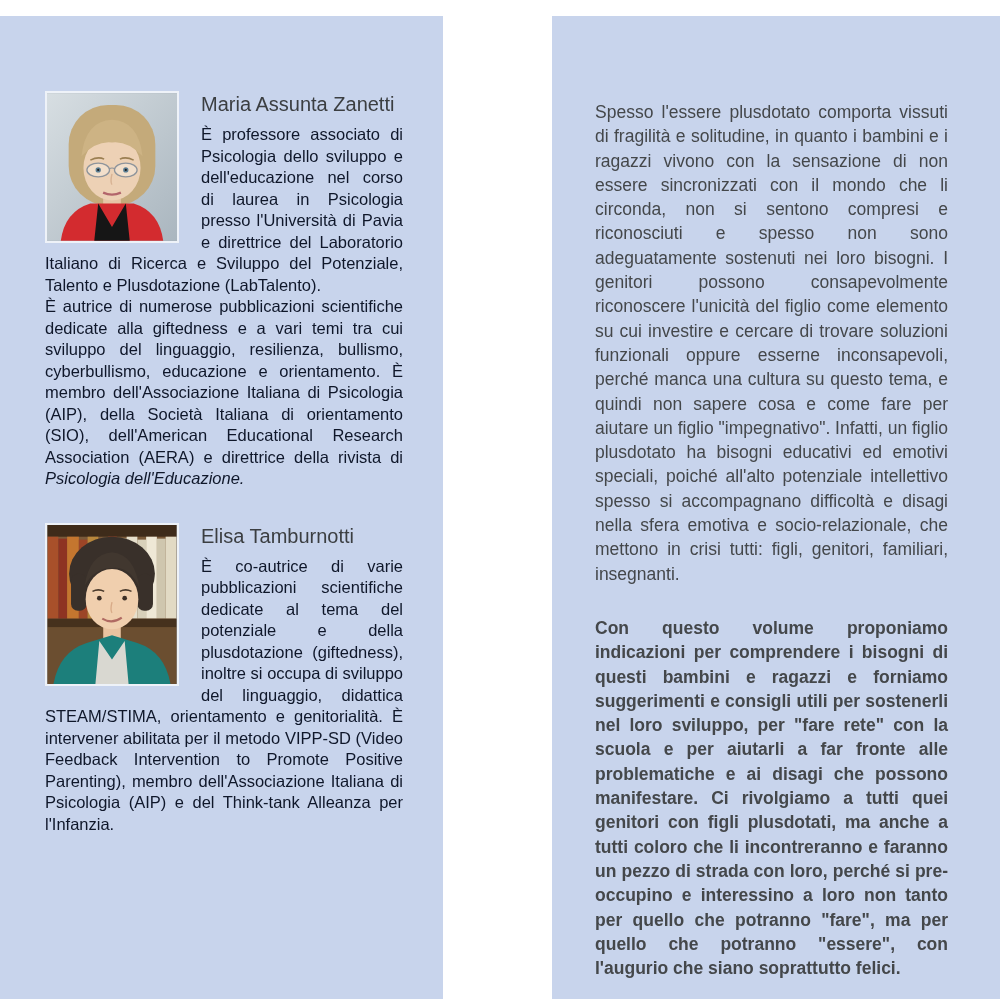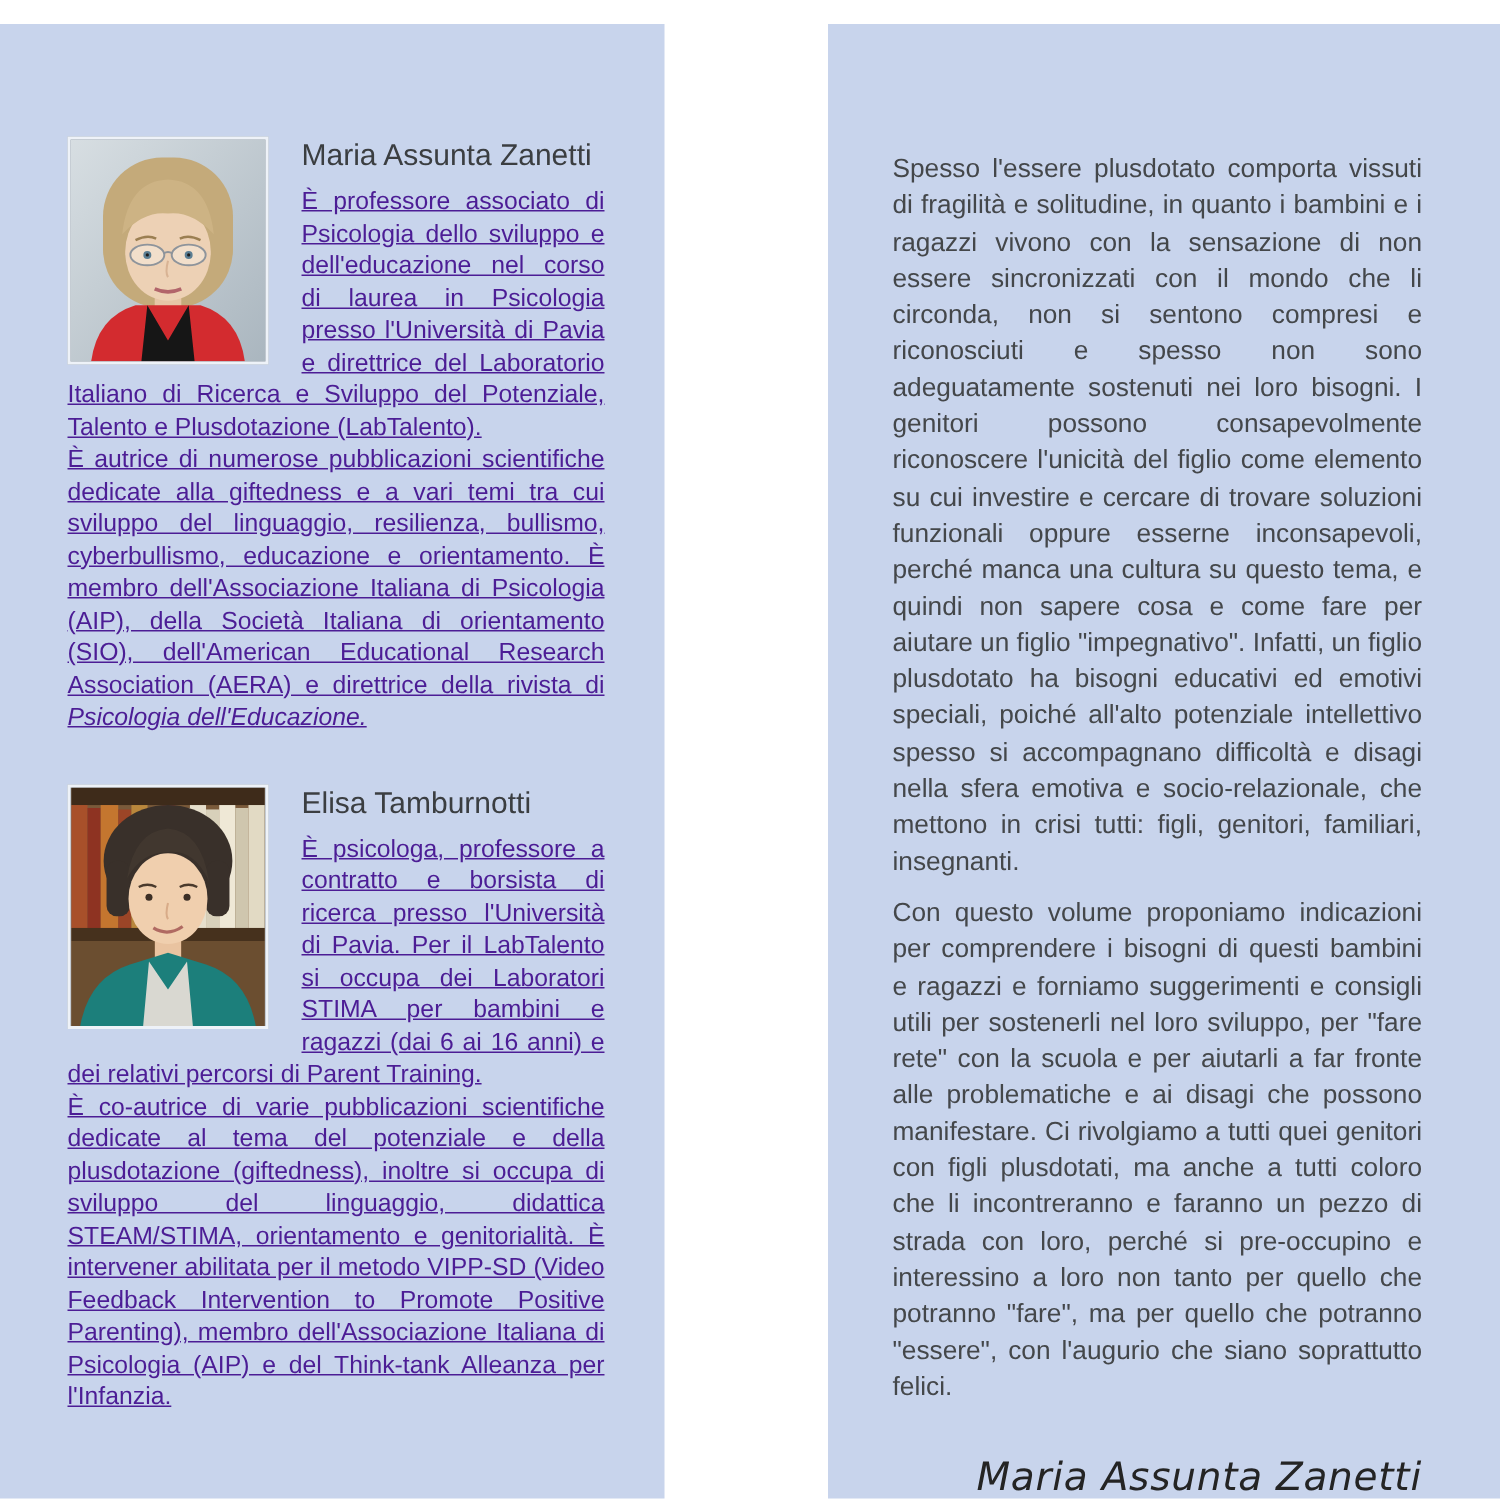--- a/index.html
+++ b/index.html
@@ -16,27 +16,27 @@
   .bio { color:#44474a; }
   .bio + .bio { margin-top:36px; }
   .bio::after { content:""; display:block; clear:both; }
 
   figure.photo { float:left; background:#9aa4ac; border:2px solid #eef2f8; margin:0 22px 8px 0; overflow:hidden; }
   figure.photo svg { display:block; width:100%; height:100%; }
   .photo-1 { width:134px; height:152px; }
   .photo-2 { width:134px; height:163px; }
 
   h2.author-name { font-size:20px; line-height:27px; font-weight:normal; color:#3b3e41; margin:-3px 0 6px 0; }
-  p.bio-text { font-size:16.5px; line-height:21.5px; text-align:justify; hyphens:auto; -webkit-hyphens:auto; color:#4c1d95;text-decoration:underline; }
+  p.bio-text { font-size:16.5px; line-height:21.5px; text-align:justify; hyphens:auto; -webkit-hyphens:auto; color:#0f172a; }
   p.bio-text em { font-style:italic; }
 
   
   .right-inner { padding:84px 52px 0 43px; }
   p.flap-text { font-size:17.5px; line-height:24.3px; text-align:justify; hyphens:auto; -webkit-hyphens:auto; color:#44474a; }
-  p.flap-text + p.flap-text { margin-top:10px; }
+  p.flap-text + p.flap-text { margin-top:30px;font-weight:bold; }
 
   .signatures { margin-top:30px; text-align:right; }
   .sig { font-family:"DejaVu Sans", sans-serif; font-style:italic; font-size:26px; line-height:39px; letter-spacing:0.5px; color:#242424; }
 </style>
 </head>
 <body>
 
 <div>
 
   <div class="gutter"></div>
@@ -110,21 +110,20 @@
             <path d="M38,62 Q43,30 66,28 Q89,30 94,64 Q84,42 66,44 Q48,44 38,62 Z" fill="#41372f"></path>
             <path d="M46,68 Q52,65 58,68" stroke="#4a3a2c" stroke-width="1.6" fill="none"></path>
             <path d="M74,68 Q80,65 86,68" stroke="#4a3a2c" stroke-width="1.6" fill="none"></path>
             <circle cx="53" cy="75" r="2.4" fill="#3c2f26"></circle>
               <circle cx="79" cy="75" r="2.4" fill="#3c2f26"></circle>
             <path d="M66,79 Q64,87 66,90" stroke="#d8ab88" stroke-width="1.4" fill="none"></path>
             <path d="M56,96 Q66,102 76,95" stroke="#b06a62" stroke-width="2.2" fill="none"></path>
           </svg>
         </figure>
         <h2 class="author-name">Elisa Tamburnotti</h2>
-        <p class="bio-text">È psicologa, professore a contratto e borsista di ricerca presso l'Università di Pavia. Per il LabTalento si occupa dei Laboratori STIMA per bambini e ragazzi (dai 6 ai 16 anni) e dei relativi percorsi di Parent Training.</p>
         <p class="bio-text">È co-autrice di varie pubblicazioni scientifiche dedicate al tema del potenziale e della plusdotazione (giftedness), inoltre si occupa di sviluppo del linguaggio, didattica STEAM/STIMA, orientamento e genitorialità. È intervener abilitata per il metodo VIPP-SD (Video Feedback Intervention to Promote Positive Parenting), membro dell'Associazione Italiana di Psicologia (AIP) e del Think-tank Alleanza per l'Infanzia.</p>
       </section>
 
     </div>
   </div>
 
   <div class="panel right">
     <div class="right-inner">
       <p class="flap-text">Spesso l'essere plusdotato comporta vissuti di fragilità e solitudine, in quanto i bambini e i ragazzi vivono con la sensazione di non essere sincronizzati con il mondo che li circonda, non si sentono compresi e riconosciuti e spesso non sono adeguatamente sostenuti nei loro bisogni. I genitori possono consapevolmente riconoscere l'unicità del figlio come elemento su cui investire e cercare di trovare soluzioni funzionali oppure esserne inconsapevoli, perché manca una cultura su questo tema, e quindi non sapere cosa e come fare per aiutare un figlio "impegnativo". Infatti, un figlio plusdotato ha bisogni educativi ed emotivi speciali, poiché all'alto potenziale intellettivo spesso si accompagnano difficoltà e disagi nella sfera emotiva e socio-relazionale, che mettono in crisi tutti: figli, genitori, familiari, insegnanti.</p>
       <p class="flap-text">Con questo volume proponiamo indicazioni per comprendere i bisogni di questi bambini e ragazzi e forniamo suggerimenti e consigli utili per sostenerli nel loro sviluppo, per "fare rete" con la scuola e per aiutarli a far fronte alle problematiche e ai disagi che possono manifestare. Ci rivolgiamo a tutti quei genitori con figli plusdotati, ma anche a tutti coloro che li incontreranno e faranno un pezzo di strada con loro, perché si pre-occupino e interessino a loro non tanto per quello che potranno "fare", ma per quello che potranno "essere", con l'augurio che siano soprattutto felici.</p>

